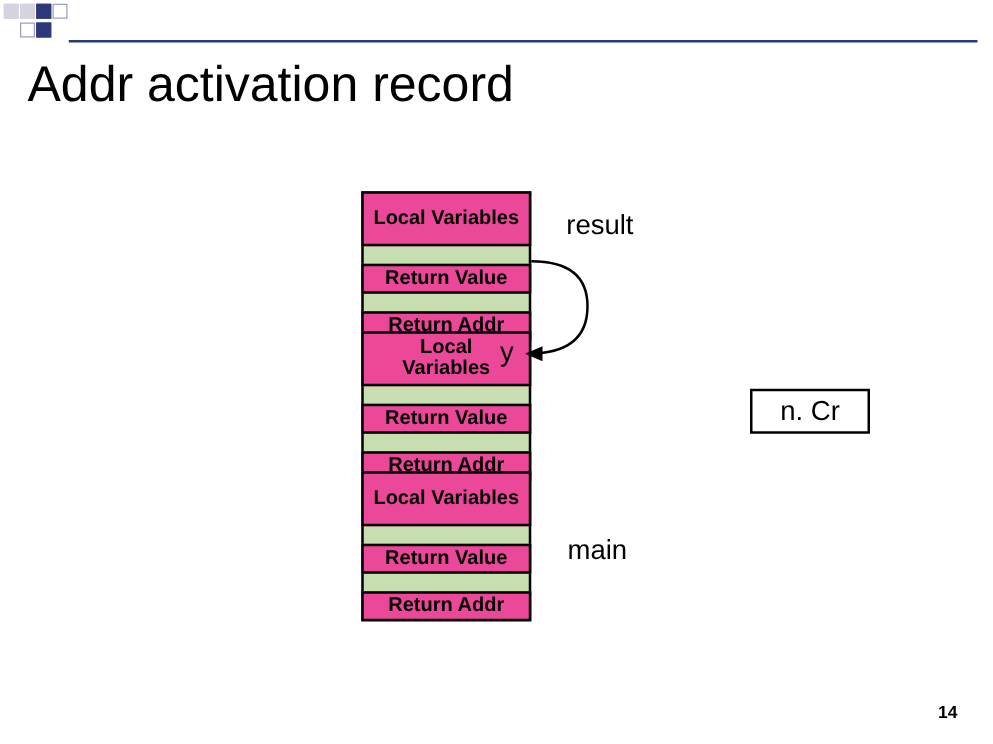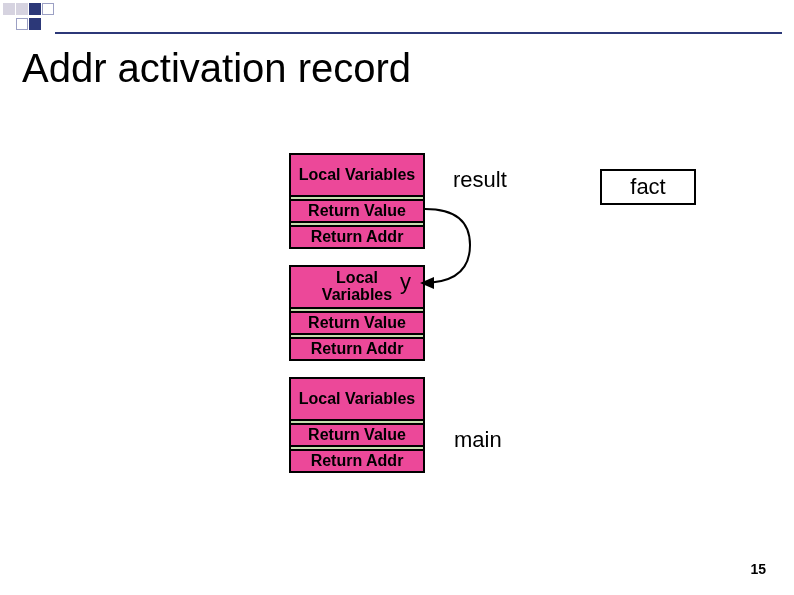--- a/index.html
+++ b/index.html
@@ -50,21 +50,21 @@
     background: #ec4899;
     font-weight: bold;
     font-size: 16px;
     text-align: center;
     display: flex;
     align-items: center;
     justify-content: center;
     box-sizing: border-box;
     line-height: 1.05;
   }
-  .frame .cell + .cell { margin-top: 4px; }
+  .frame .cell + .cell { margin-top: 16px; }
   .label-box {
     position: absolute;
     border: 2px solid #000;
     background: #fff;
     font-size: 22px;
     display: flex;
     align-items: center;
     justify-content: center;
     box-sizing: border-box;
   }
@@ -132,18 +132,18 @@
   <svg class="connector" style="left:415px; top:60px;" width="80" height="100">
     <defs>
       <marker id="arrhead" markerWidth="8" markerHeight="8" refX="6" refY="3" orient="auto">
         <path d="M0,0 L7,3 L0,6 Z" fill="#000"></path>
       </marker>
     </defs>
     <path d="M 10 14 Q 55 14 55 50 Q 55 88 7 88" fill="none" stroke="#000" stroke-width="2" marker-end="url(#arrhead)"></path>
   </svg>
 
   <div class="plain-label" style="left:453px; top:32px;">result</div>
-  <div class="label-box" style="left:600px; top:34px; width:96px; height:36px;">fact</div>
+  <div class="label-box" style="left:600px; top:176px; width:96px; height:36px;">n. Cr</div>
   <div class="plain-label" style="left:454px; top:292px;">main</div>
 
 </div>
 
-<div class="slidenum">15</div>
+<div class="slidenum">14</div>
 
 </body></html>

